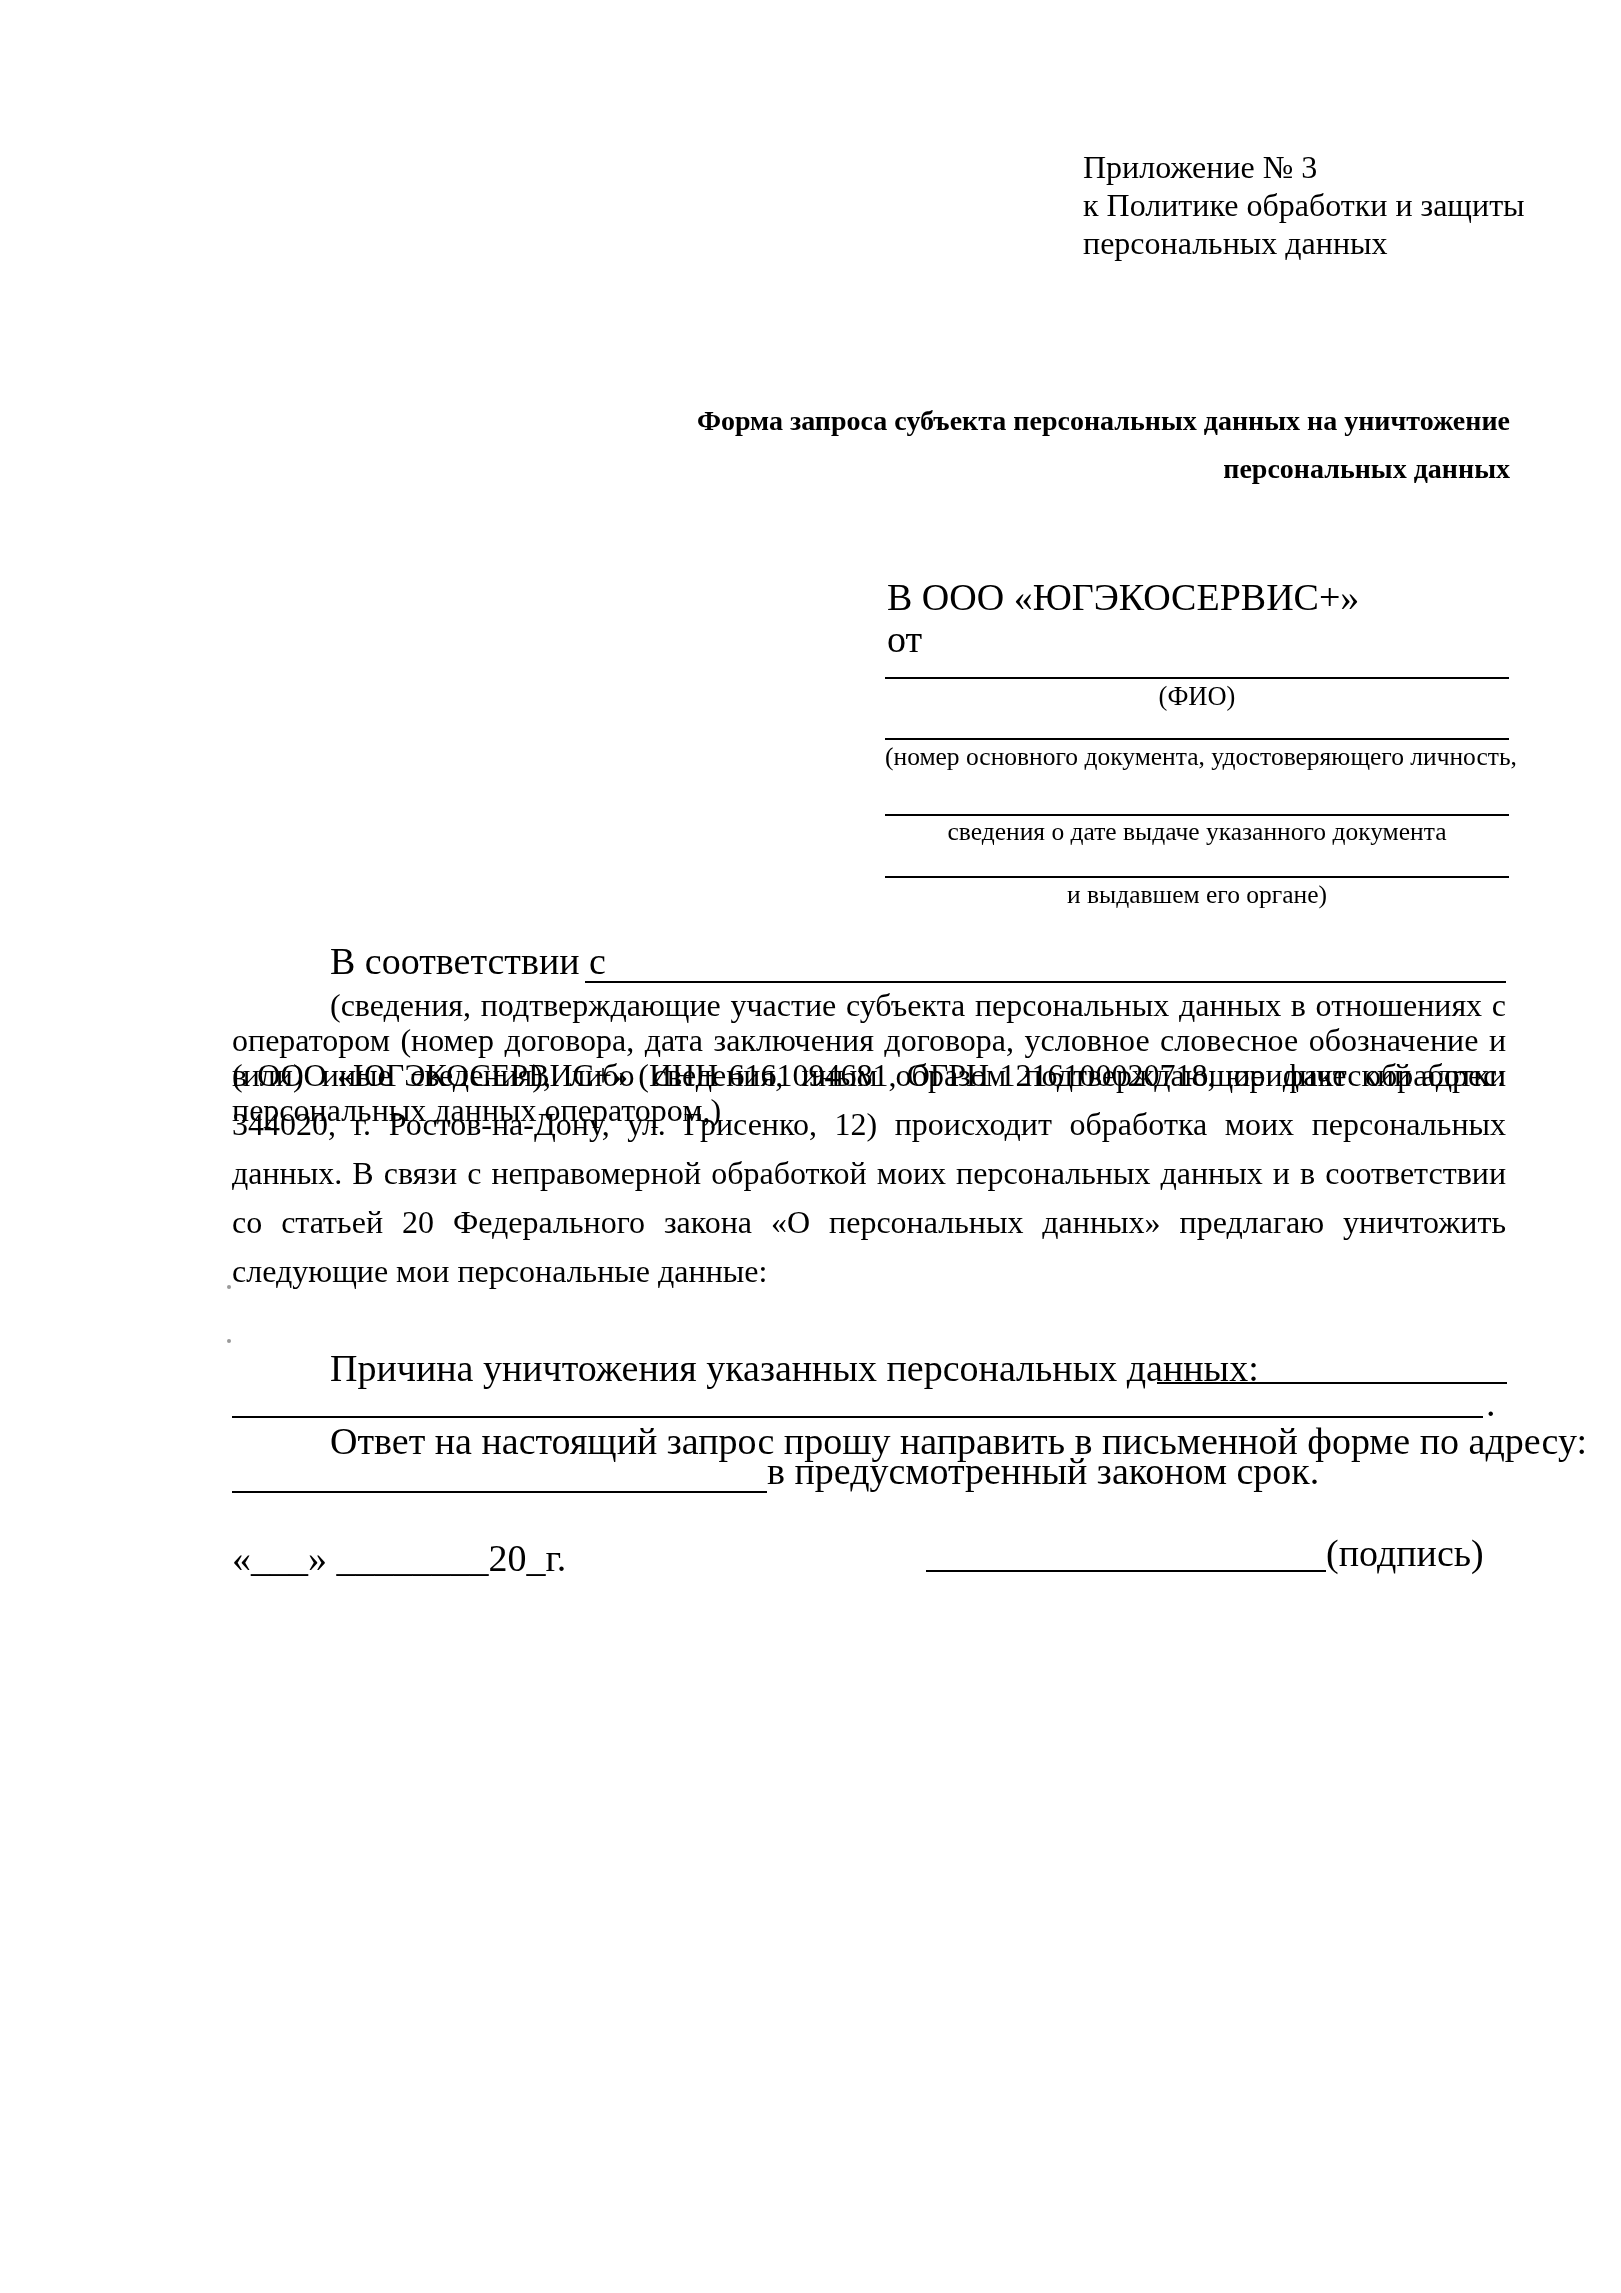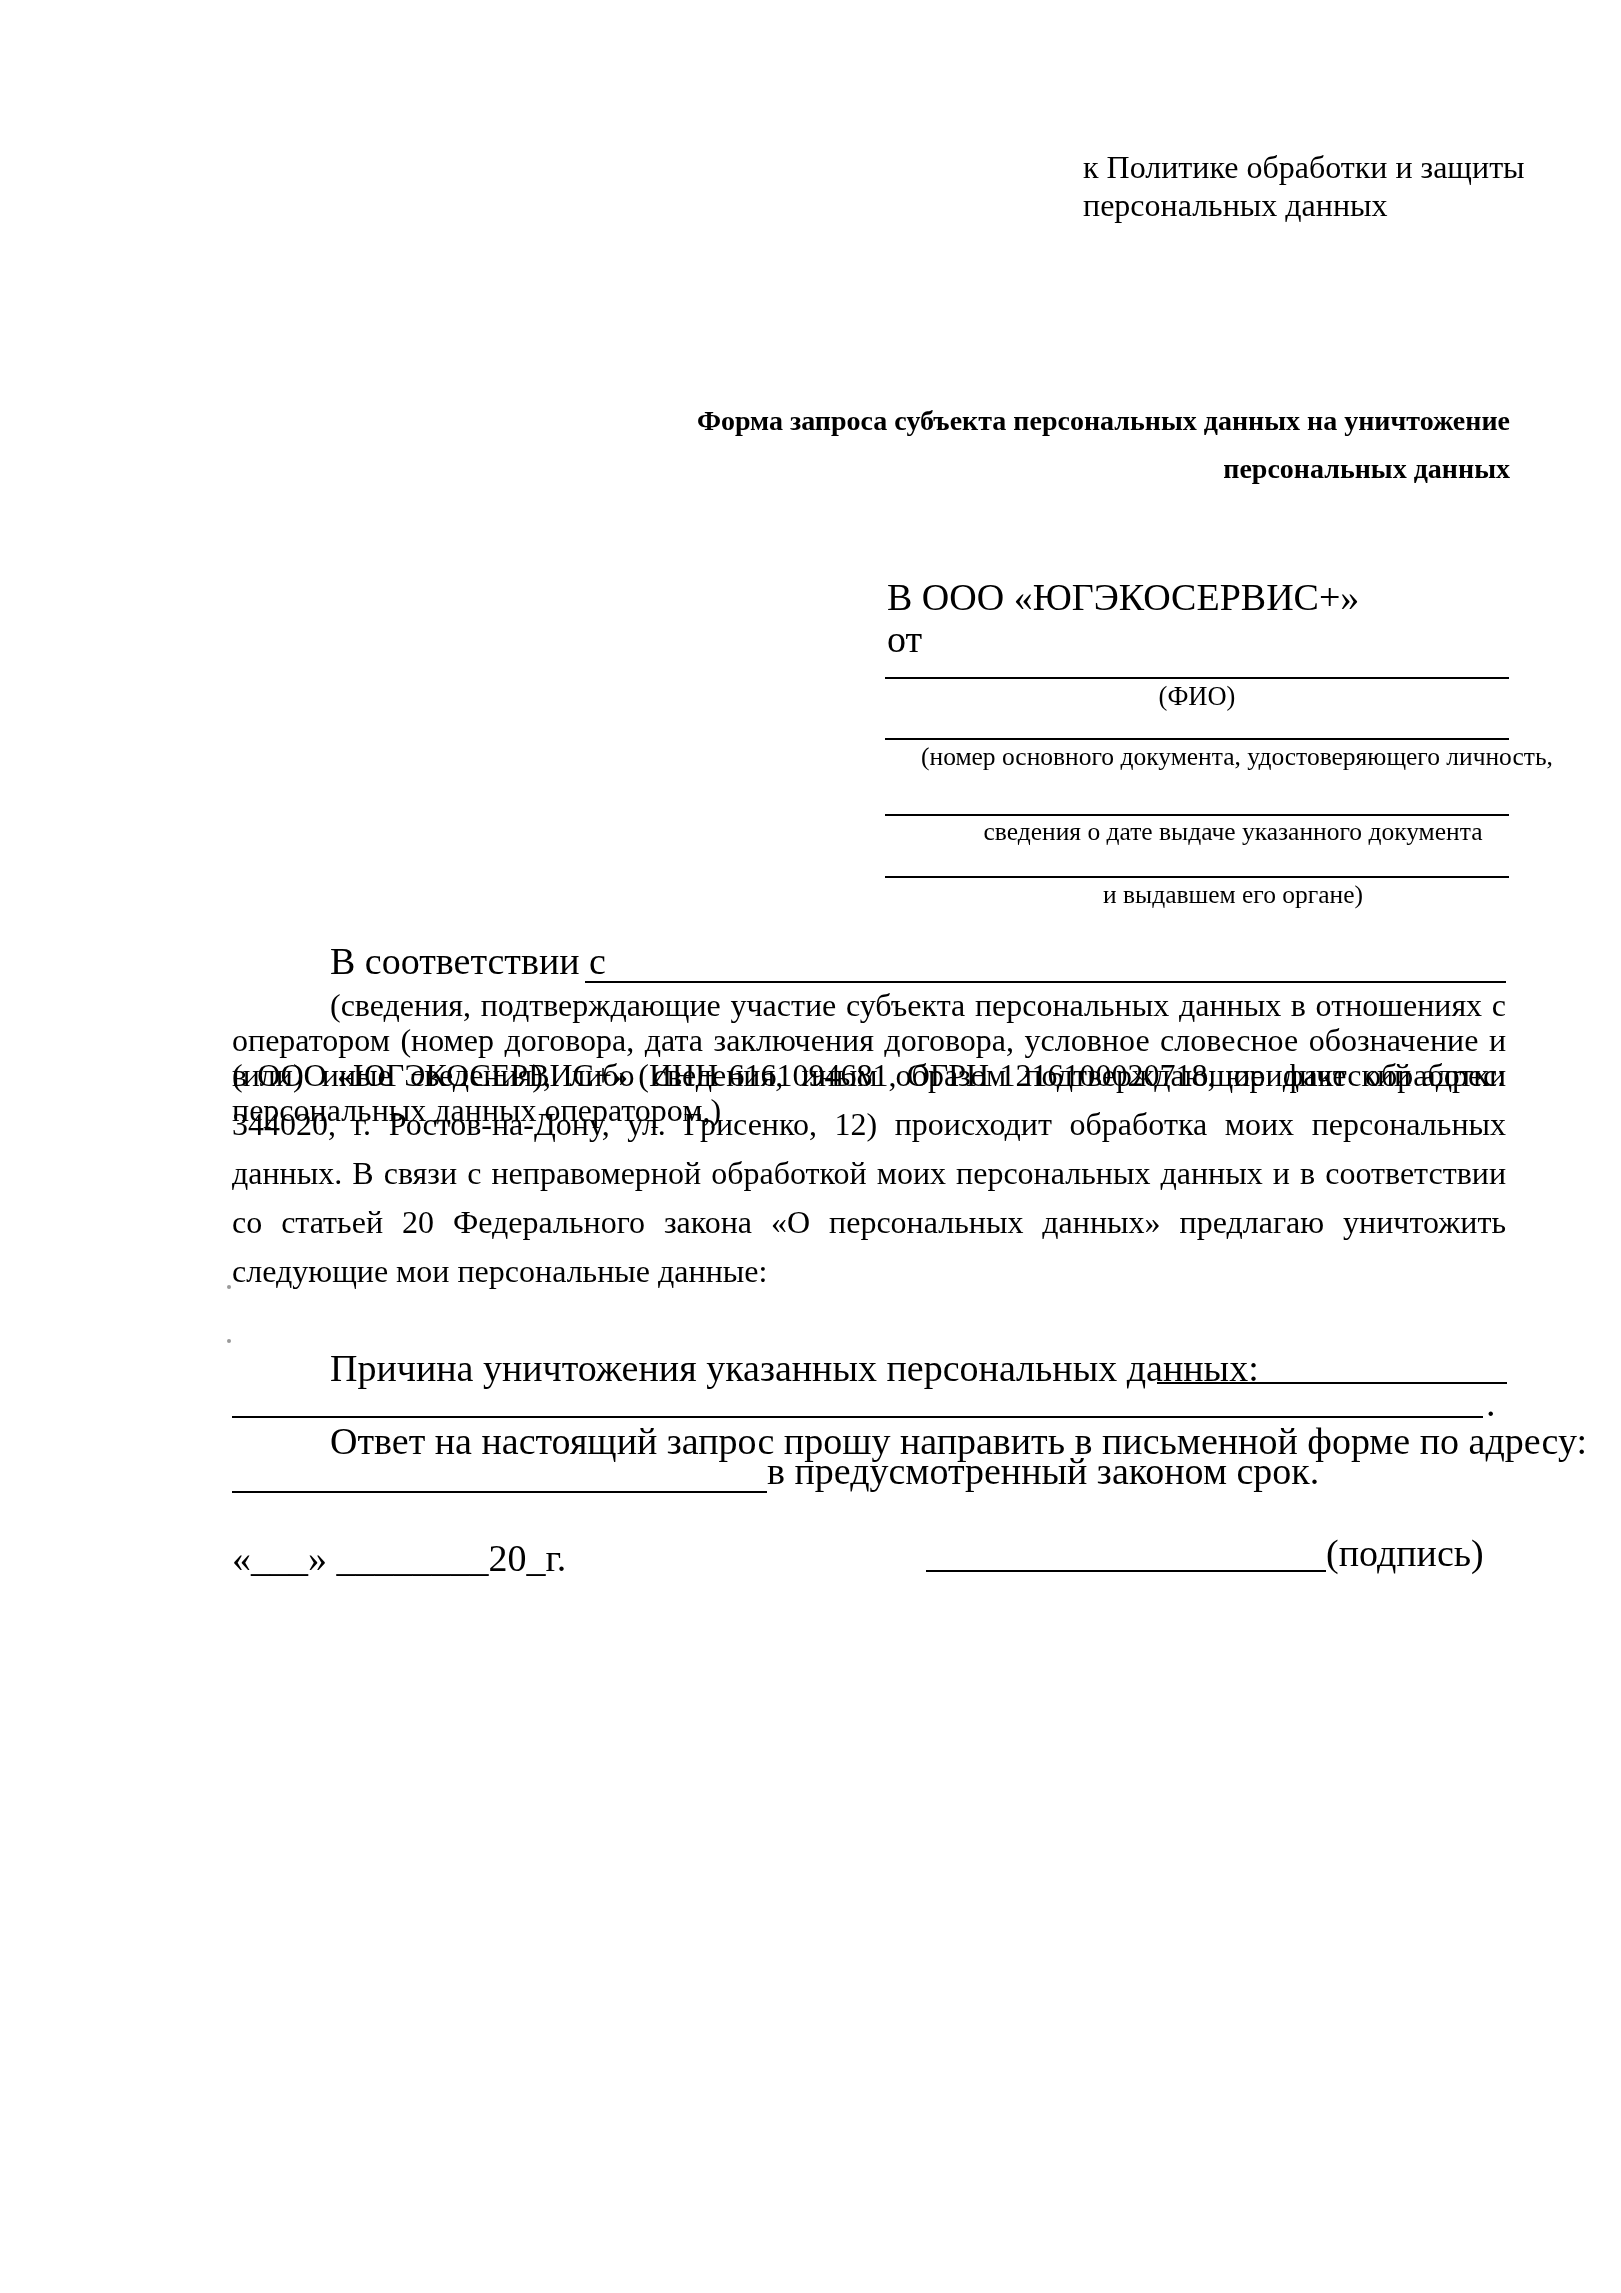--- a/index.html
+++ b/index.html
@@ -9,21 +9,21 @@
   }
   body {
     width: 1621px;
     height: 2294px;
     position: relative;
     font-family: "Liberation Serif", "DejaVu Serif", serif;
     color: #000;
   }
   .abs { position: absolute; }
   .t33 { font-size: 38px; line-height: 1; white-space: nowrap; font-family: Liberation Serif, serif; }
-  .t26 { font-size: 25.5px; line-height: 1; white-space: nowrap; margin-left: 36px; }
+  .t26 { font-size: 25.5px; line-height: 1; white-space: nowrap; }
   .t27 { font-size: 26.5px; line-height: 1; white-space: nowrap; }
   .header-note {
     left: 1083px; top: 148px;
     font-size: 32px; line-height: 38px;
     white-space: nowrap;
   }
   .doc-title {
     left: 236px; top: 397px; width: 1274px;
     font-size: 28px; font-weight: bold;
     line-height: 48px; text-align: right;
@@ -52,20 +52,21 @@
     position: absolute;
     width: 3.9px; height: 3.9px;
     border-radius: 50%;
     background: #9a9a9a;
   }
 </style>
 </head>
 <body>
 
 <div class="abs header-note">
+  <div>Приложение № 3</div>
   <div>к Политике обработки и защиты</div>
   <div>персональных данных</div>
 </div>
 
 <div class="abs doc-title">
   <div>Форма запроса субъекта персональных данных на уничтожение</div>
   <div>персональных данных</div>
 </div>
 
 <div class="abs t33" style="left:887px; top:578px;">В ООО «ЮГЭКОСЕРВИС+»</div>

